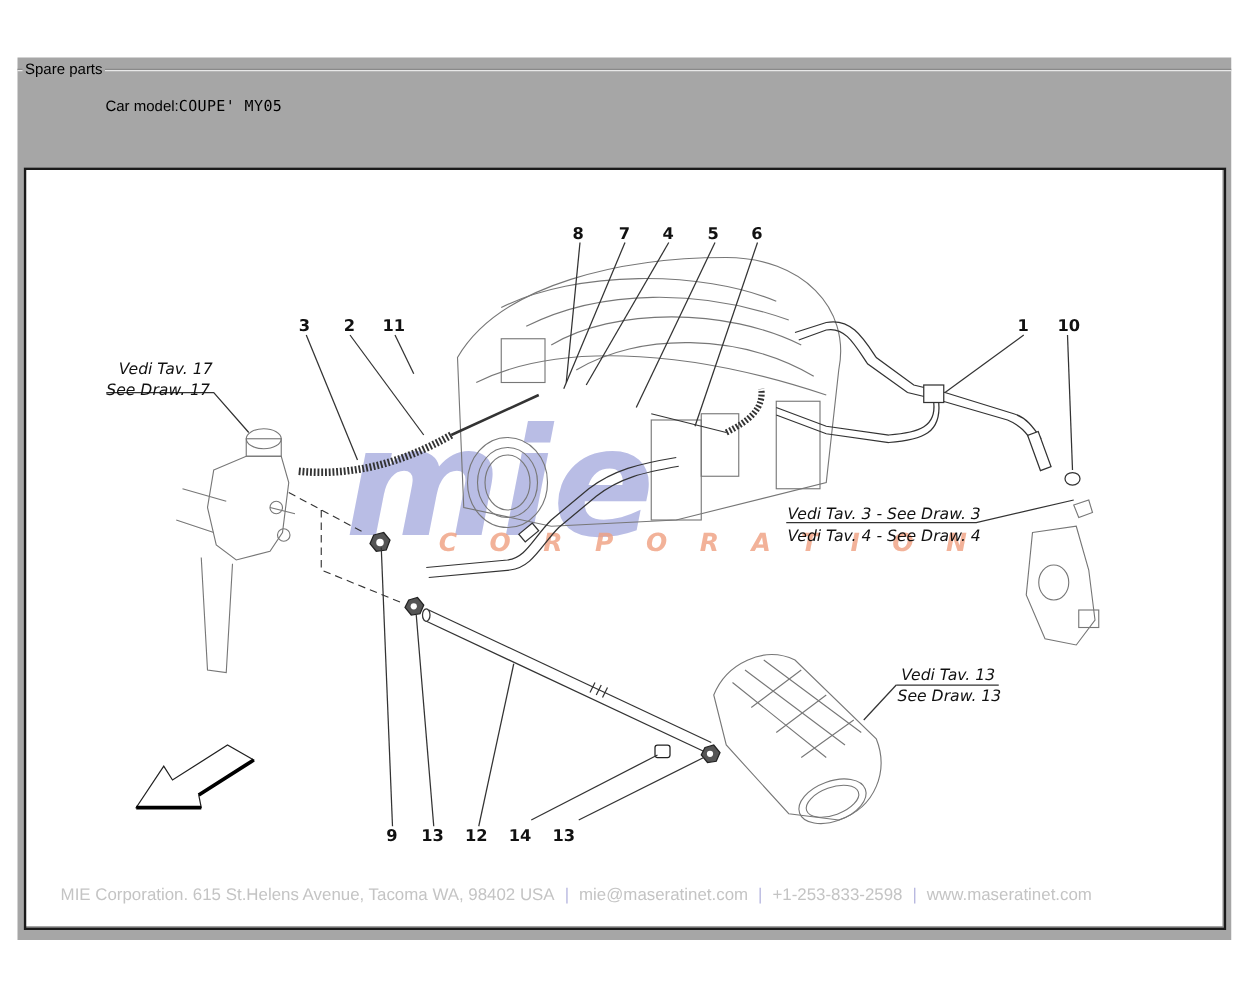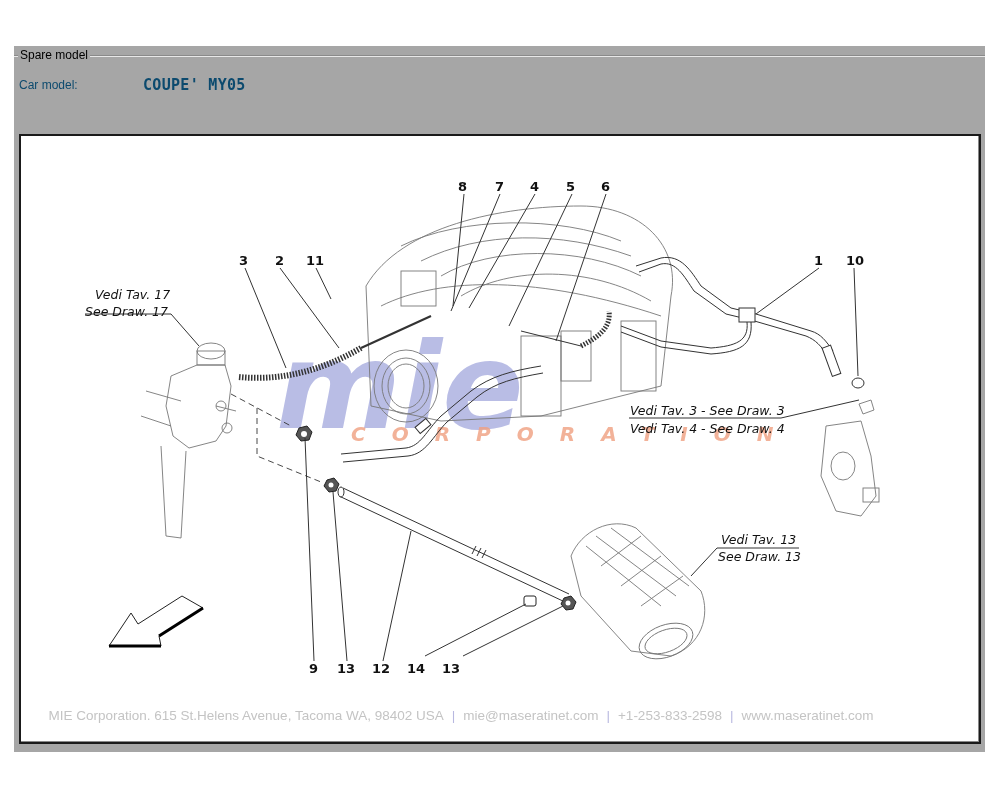--- a/index.html
+++ b/index.html
@@ -1,41 +1,41 @@
 <!DOCTYPE html>
 <html><head>
 <meta charset="utf-8">
 <style>
   html, body { margin: 0; padding: 0; background: #ffffff; }
   body { width: 1000px; height: 800px; position: relative; overflow: hidden; font-family: "Liberation Sans", sans-serif; }
   .panel { position: absolute; left: 14px; top: 46px; width: 971px; height: 706px; background: #a6a6a6; }
   .groupline { position: absolute; left: 0; right: 0; top: 9px; height: 0; border-top: 1px solid #8a8a8a; border-bottom: 1px solid #e8e8e8; }
   .legend { position: absolute; left: 4px; top: 2px; background: #a6a6a6; padding: 0 2px; font-size: 12px; color: #000; }
-  .info { position: absolute; left: 5px; top: 32px; font-size: 12px; color: #0c4a6e; line-height: 14px; }
+  .info { position: absolute; left: 5px; top: 32px; font-size: 12px; color: #000000; line-height: 14px; text-align: right; }
   .info .row { display: flex; }
   .info .lbl { width: 124px; }
-  .info .val { font-family: "DejaVu Sans Mono", monospace; font-weight: bold; font-size: 15px; letter-spacing: 0.3px; }
+  .info .val { font-family: "DejaVu Sans Mono", monospace; font-weight: normal; font-size: 12px; letter-spacing: 0.3px; }
   .frame { position: absolute; left: 5px; top: 88px; width: 958px; height: 606px; background: #fff; border-top: 2px solid #1a1a1a; border-left: 2px solid #1a1a1a; border-right: 2px solid #1a1a1a; border-bottom: 2px solid #1a1a1a; box-shadow: inset -1px -1px 0 #888; }
   svg.diagram { position: absolute; left: 0; top: 0; }
   .callout { font-family: "DejaVu Sans", sans-serif; font-weight: bold; font-size: 13px; fill: #111; }
   .ref { font-family: "DejaVu Sans", sans-serif; font-style: italic; font-size: 12.5px; fill: #111; }
   .wm-big { font-family: "DejaVu Sans", sans-serif; font-weight: bold; font-style: italic; fill: #8f95d6; opacity: 0.62; }
   .wm-corp { font-family: "DejaVu Sans", sans-serif; font-weight: bold; font-style: italic; font-size: 20px; fill: #f0a080; opacity: 0.8; letter-spacing: 26px; }
   .footer { position: absolute; left: 0; width: 880px; top: 572px; text-align: center; font-size: 13.5px; color: #c4c4c4; white-space: nowrap; }
   .footer .sep { color: #b8b8e0; margin: 0 8px; }
   .ln { stroke: #333; stroke-width: 1; fill: none; }
   .lt { stroke: #777; stroke-width: 0.9; fill: none; }
   .hose { stroke: #333; stroke-width: 1; fill: #fff; }
 </style>
 </head>
 <body>
 
 <div class="panel">
   <div class="groupline"></div>
-  <div class="legend">Spare model</div>
+  <div class="legend">Spare parts</div>
 
   <div class="info">
     <div class="row">
       <span class="lbl">Car model:</span>
       <span class="val">COUPE' MY05</span>
     </div>
   </div>
 
   <div class="frame">
     <svg class="diagram" width="958" height="606" viewBox="0 0 958 606">

